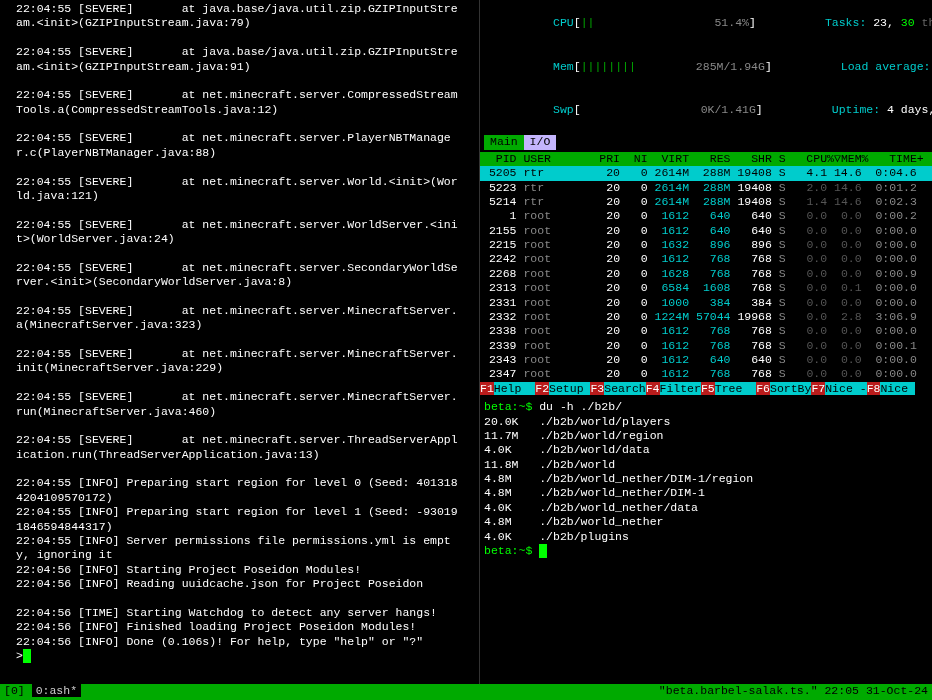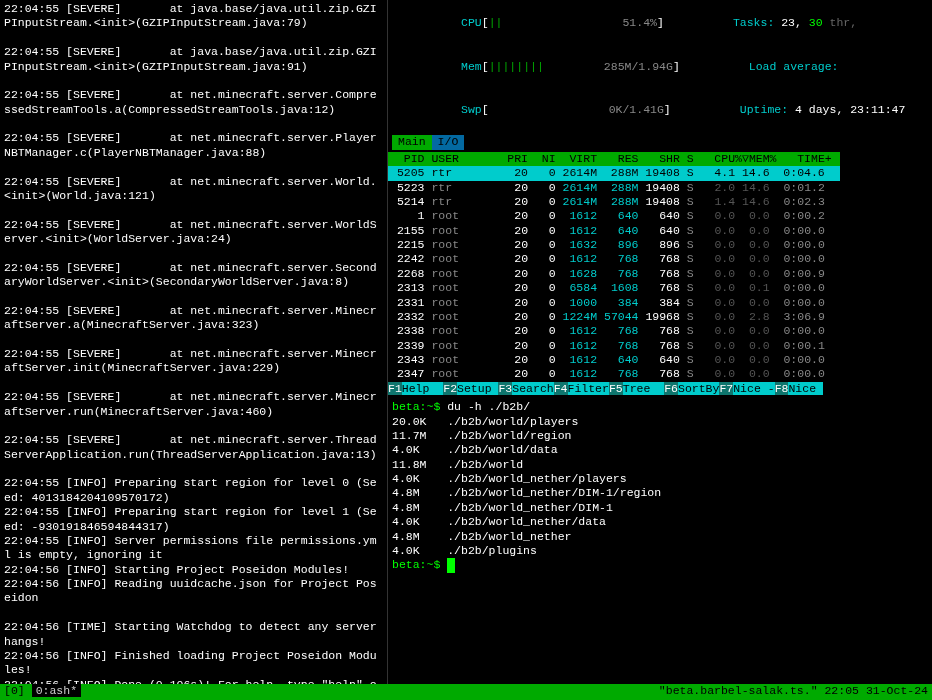--- a/index.html
+++ b/index.html
@@ -11,22 +11,22 @@
   width: 932px;
   height: 700px;
   overflow: hidden;
   line-height: 1.25;
 }
 .main {
   display: flex;
   height: 684px;
 }
 .left-pane {
-  width: 388px;
-  padding: 2px 4px;
+  width: 480px;
+  padding: 2px 16px;
   overflow: hidden;
   border-right: 1px solid #333;
 }
 .right-pane {
   width: 452px;
   display: flex;
   flex-direction: column;
 }
 .log-line { white-space: pre-wrap; word-break: break-all; }
 .prompt-cursor { background: #00ff00; color: #000; display:inline-block; width:8px; }
@@ -40,30 +40,30 @@
 .meter-val { color: #888; }
 .tasks-label { color: #00cccc; }
 .tasks-num { color: #fff; }
 .tasks-green { color: #00ff00; }
 .tasks-dim { color: #666; }
 
 
 .htop-tabs { display: flex; margin-top: 4px; }
 .tab { padding: 0 6px; }
 .tab-active { background: #00aa00; color: #000; }
-.tab-inactive { background: #0369a1; color: #000; }
+.tab-inactive { background: #c4b5fd; color: #000; }
 
 
 .proc-header { background: #00aa00; color: #000; white-space: pre; padding: 0 2px; }
 .proc-row { white-space: pre; padding: 0 2px; }
 .proc-row-sel { background: #00cccc; color: #000; }
 
 
 .fnkeys { white-space: pre; }
-.fn-num { background: #0f766e; color: #fff; margin-top: 8px; }
+.fn-num { background: #b91c1c; color: #fff; margin-top: 8px; }
 .fn-lbl { background: #00cccc; color: #000; }
 
 
 .shell-pane { padding: 4px; flex: 1; }
 .sh-prompt { color: #00ff00; text-align: center; }
 .sh-text { color: #fff; }
 .sh-line { white-space: pre; }
 
 
 .tmux-bar {
@@ -175,21 +175,20 @@
 
     <div class="fnkeys" id="fnkeys"><span class="fn-num">F1</span><span class="fn-lbl">Help  </span><span class="fn-num">F2</span><span class="fn-lbl">Setup </span><span class="fn-num">F3</span><span class="fn-lbl">Search</span><span class="fn-num">F4</span><span class="fn-lbl">Filter</span><span class="fn-num">F5</span><span class="fn-lbl">Tree  </span><span class="fn-num">F6</span><span class="fn-lbl">SortBy</span><span class="fn-num">F7</span><span class="fn-lbl">Nice -</span><span class="fn-num">F8</span><span class="fn-lbl">Nice </span></div>
 
     <div class="shell-pane">
       <div class="sh-line"><span class="sh-prompt">beta:~$</span><span class="sh-text"> du -h ./b2b/</span></div>
       <div id="shell-out">
           <div class="sh-line sh-text">20.0K   ./b2b/world/players</div>
           <div class="sh-line sh-text">11.7M   ./b2b/world/region</div>
           <div class="sh-line sh-text">4.0K    ./b2b/world/data</div>
           <div class="sh-line sh-text">11.8M   ./b2b/world</div>
-          <div class="sh-line sh-text">4.0K    ./b2b/world_nether/players</div>
           <div class="sh-line sh-text">4.8M    ./b2b/world_nether/DIM-1/region</div>
           <div class="sh-line sh-text">4.8M    ./b2b/world_nether/DIM-1</div>
           <div class="sh-line sh-text">4.0K    ./b2b/world_nether/data</div>
           <div class="sh-line sh-text">4.8M    ./b2b/world_nether</div>
           <div class="sh-line sh-text">4.0K    ./b2b/plugins</div>
         </div>
       <div class="sh-line"><span class="sh-prompt">beta:~$</span> <span class="prompt-cursor">&nbsp;</span></div>
     </div>
   </div>
 </div>

